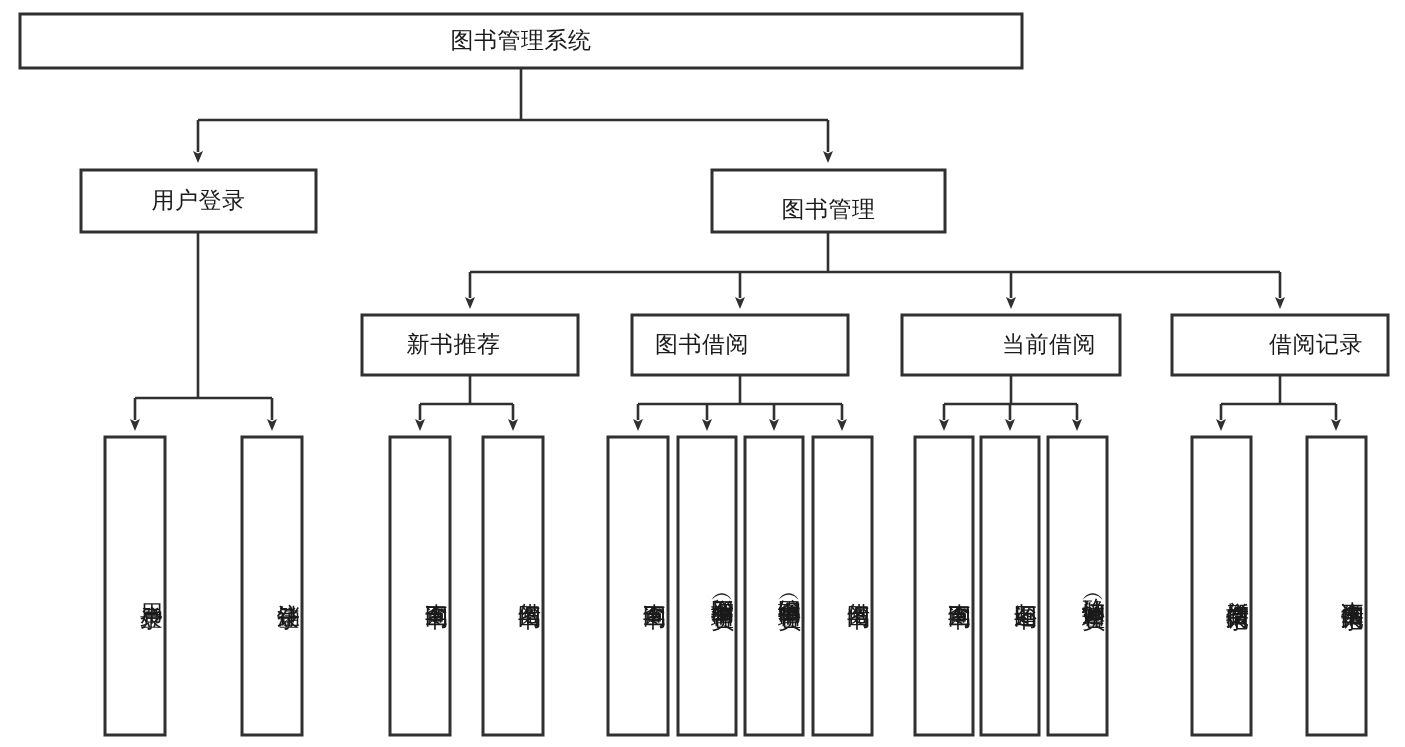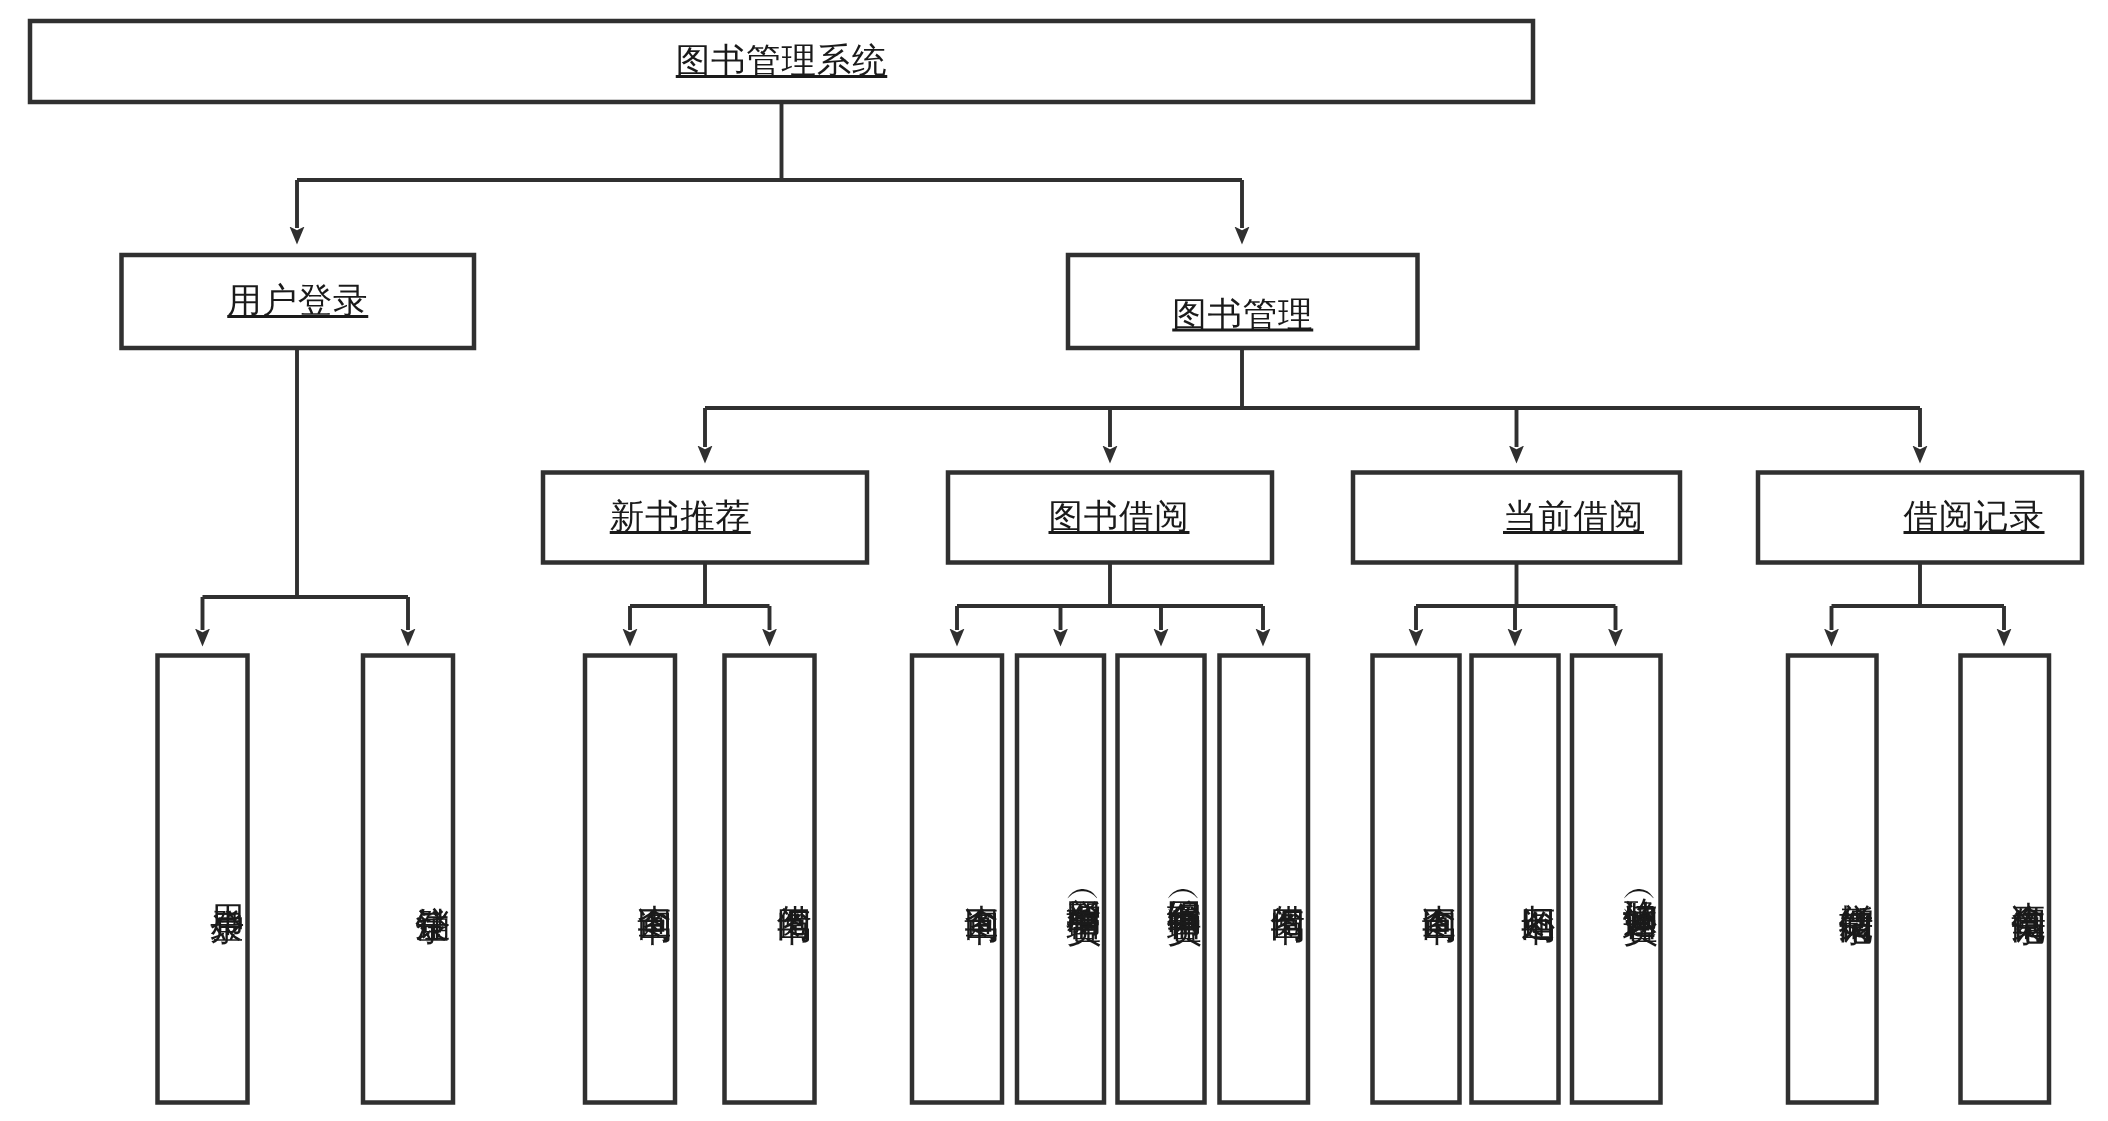--- a/index.html
+++ b/index.html
@@ -46,21 +46,20 @@
     justify-content: center;
     color: #1a1a1a;
     font-family: "Liberation Sans", "DejaVu Sans", sans-serif;
     text-align: center;
     pointer-events: none;
     letter-spacing: 0.5px;
   }
   .node-label.horiz {
     font-size: 23px;
     line-height: 1.1;
-    text-decoration: underline;
   }
   .node-label.vert {
     writing-mode: vertical-rl;
     text-orientation: upright;
     font-size: 23px;
     line-height: 1.15;
     letter-spacing: 1.5px;
     align-items: flex-start;
     justify-content: center;
     padding-top: 4px;
@@ -175,21 +174,21 @@
     <rect class="node-box" x="1192" y="437" width="59" height="298"></rect>
     <rect class="node-box" x="1307" y="437" width="59" height="298"></rect>
   </svg>
 
   <div class="node-label horiz" style="left:20px; top:14px; width:1002px; height:54px;">图书管理系统</div>
 
   <div class="node-label horiz" style="left:81px; top:170px; width:235px; height:62px;">用户登录</div>
   <div class="node-label horiz" style="left:712px; top:170px; width:233px; height:80px;">图书管理</div>
 
   <div class="node-label horiz" style="left:362px; top:315px; width:183px; height:60px;">新书推荐</div>
-  <div class="node-label horiz" style="left:660px; top:315px; width:172px; height:60px;">图书借阅</div>
+  <div class="node-label horiz" style="left:616px; top:315px; width:172px; height:60px;">图书借阅</div>
   <div class="node-label horiz" style="left:940px; top:315px; width:218px; height:60px;">当前借阅</div>
   <div class="node-label horiz" style="left:1172px; top:315px; width:216px; height:60px;padding-left:36px;">借阅记录</div>
 
   <div class="node-label vert" style="left:105px; top:437px; width:60px; height:298px;">用户登录</div>
   <div class="node-label vert" style="left:242px; top:437px; width:60px; height:298px;">注销登录</div>
   <div class="node-label vert" style="left:390px; top:437px; width:60px; height:298px;">查询图书</div>
   <div class="node-label vert" style="left:483px; top:437px; width:60px; height:298px;">借阅图书</div>
   <div class="node-label vert" style="left:608px; top:437px; width:60px; height:298px;">查询图书</div>
   <div class="node-label vert tall" style="left:678px; top:437px; width:58px; height:298px;">新增图书（管理员）</div>
   <div class="node-label vert tall" style="left:745px; top:437px; width:58px; height:298px;">编辑图书（管理员）</div>

